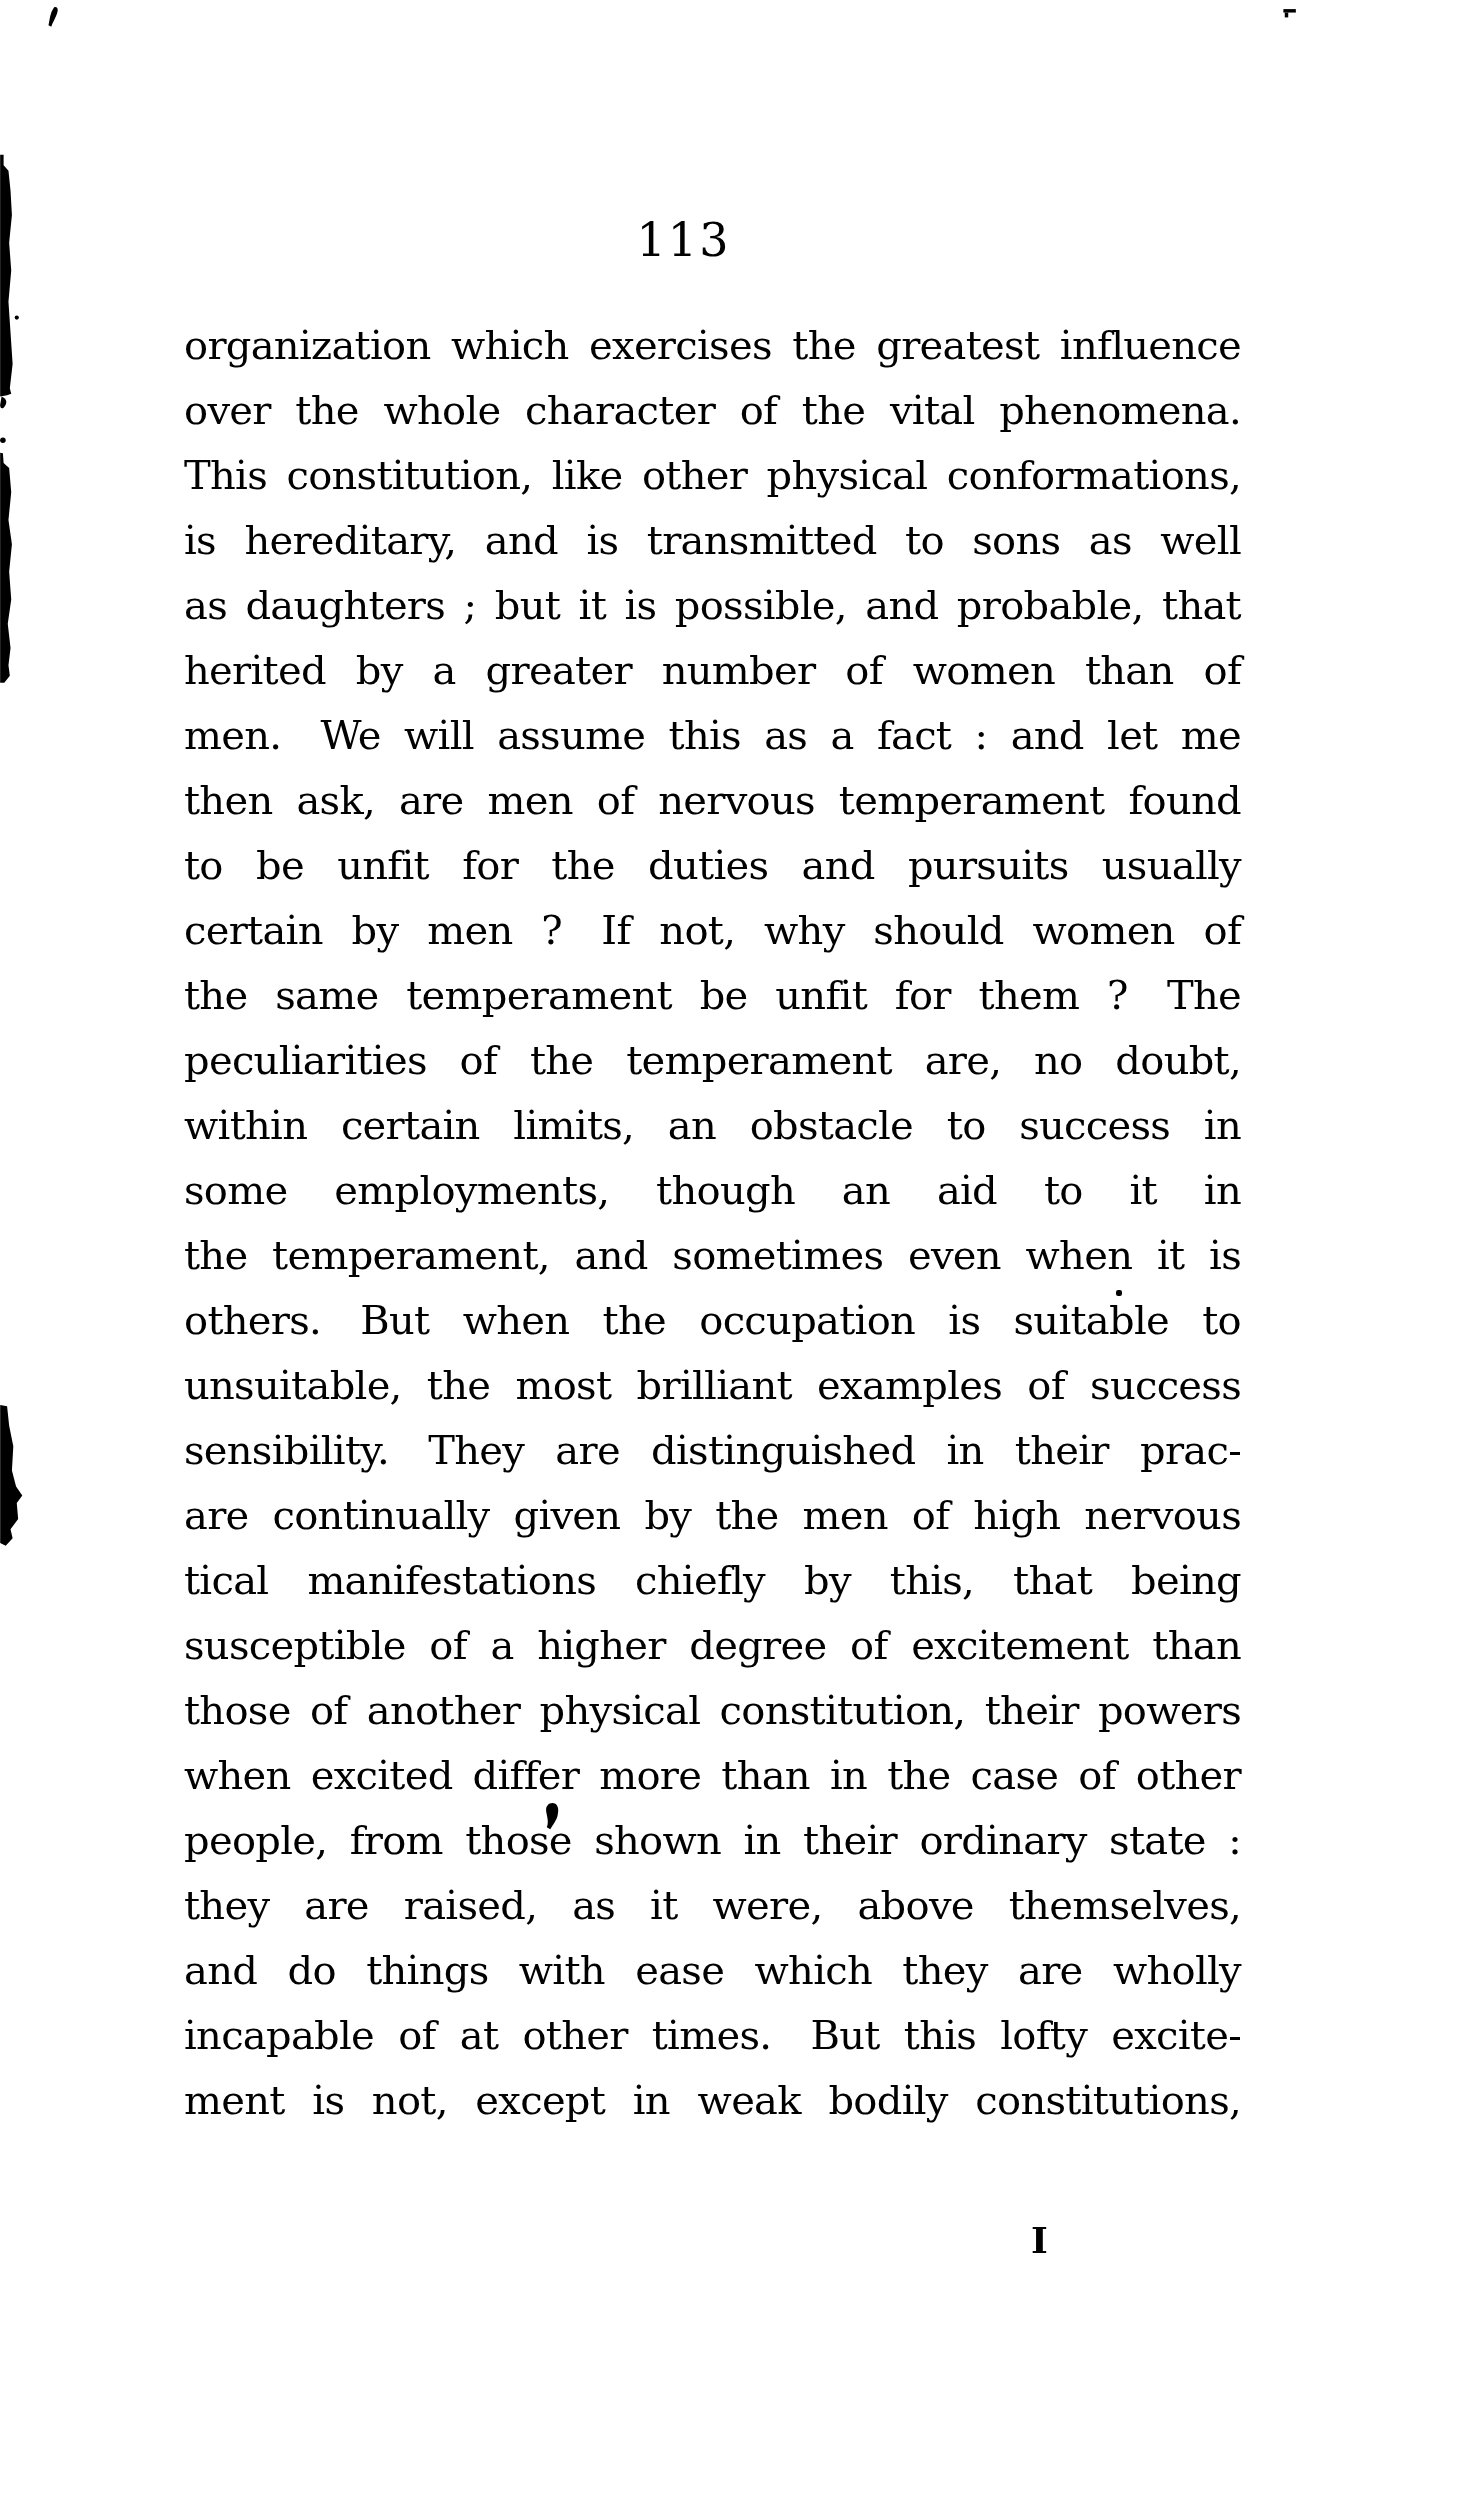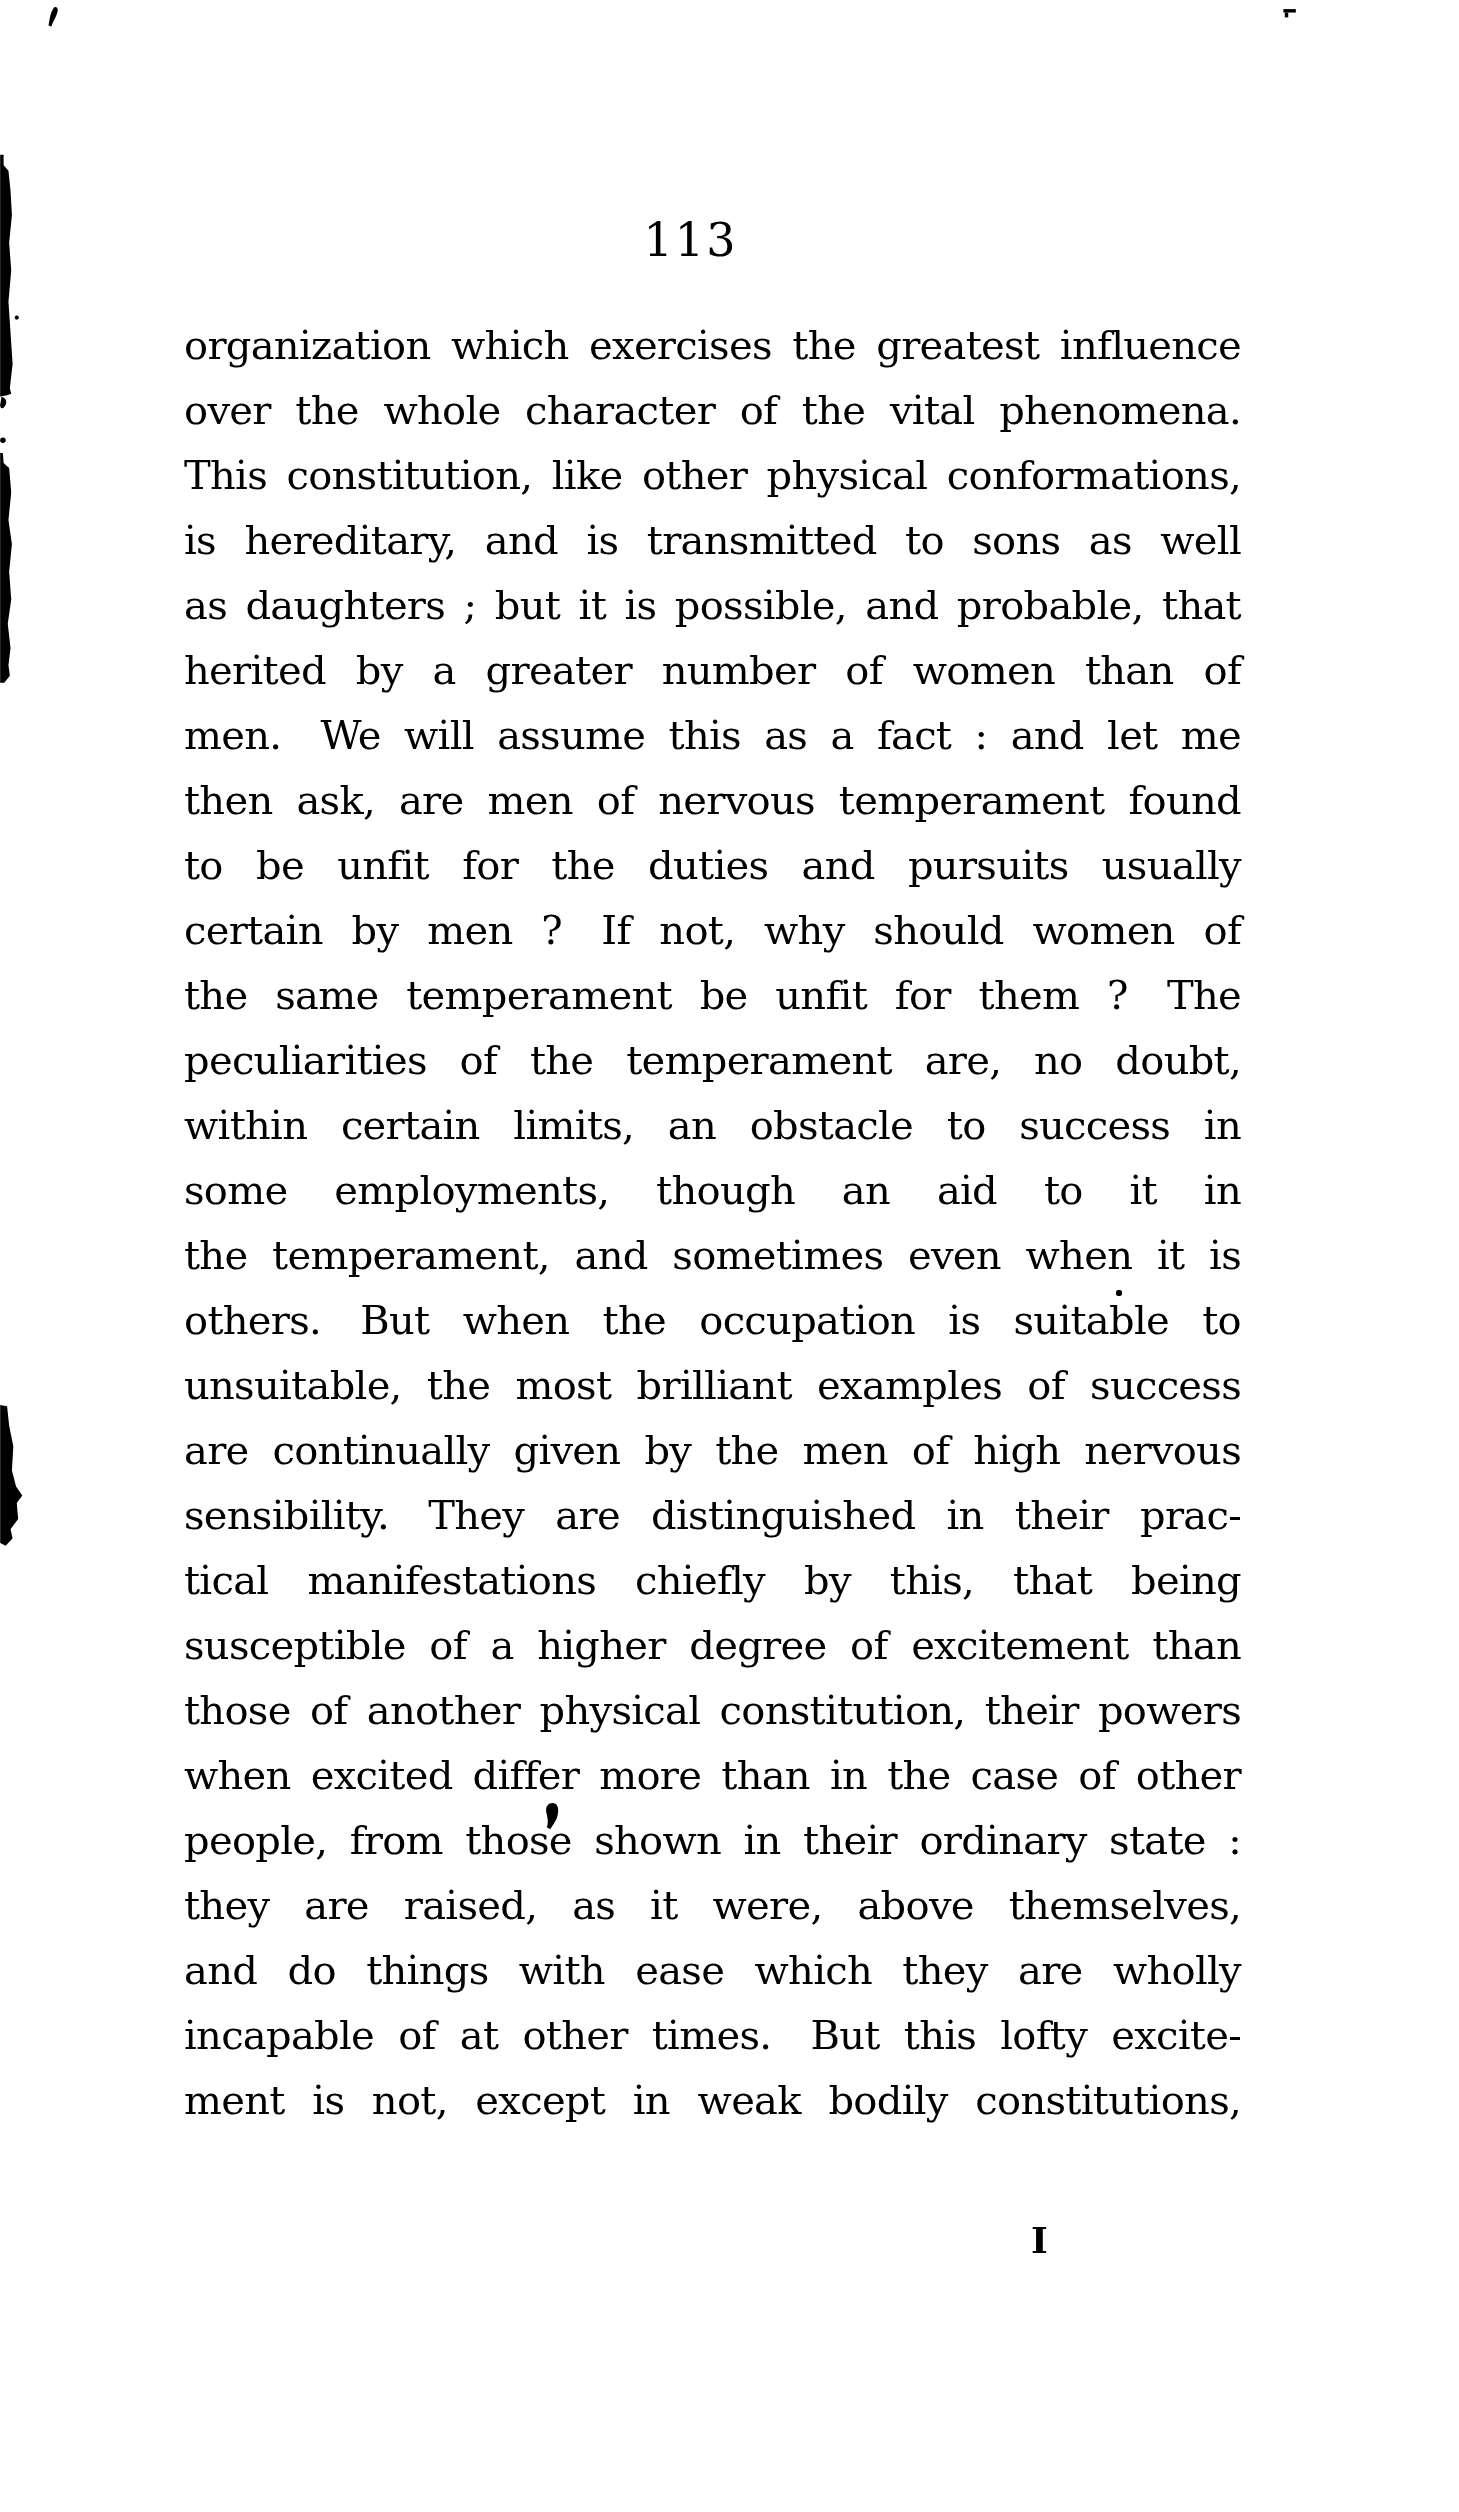--- a/index.html
+++ b/index.html
@@ -11,21 +11,21 @@
     height: 2512px;
     position: relative;
     background: #ffffff;
     overflow: hidden;
     font-family: "DejaVu Serif", "Liberation Serif", serif;
     color: #000000;
   }
   .page-number {
     position: absolute;
     top: 217px;
-    left: 175px;
+    left: 168px;
     width: 1031px;
     text-align: center;
     font-size: 46px;
     line-height: 46px;
     letter-spacing: 2.1px;
     color: #000;
   }
   .text-block {
     position: absolute;
     left: 184px;
@@ -83,22 +83,22 @@
   <div class="line">then ask, are men of nervous temperament found</div>
   <div class="line">to be unfit for the duties and pursuits usually</div>
   <div class="line">certain by men ? If not, why should women of</div>
   <div class="line">the same temperament be unfit for them ? The</div>
   <div class="line">peculiarities of the temperament are, no doubt,</div>
   <div class="line">within certain limits, an obstacle to success in</div>
   <div class="line">some employments, though an aid to it in</div>
   <div class="line">the temperament, and sometimes even when it is</div>
   <div class="line">others. But when the occupation is suitable to</div>
   <div class="line">unsuitable, the most brilliant examples of success</div>
+  <div class="line">sensibility. They are distinguished in their prac-</div>
   <div class="line">are continually given by the men of high nervous</div>
-  <div class="line">sensibility. They are distinguished in their prac-</div>
   <div class="line">tical manifestations chiefly by this, that being</div>
   <div class="line">susceptible of a higher degree of excitement than</div>
   <div class="line">those of another physical constitution, their powers</div>
   <div class="line">when excited differ more than in the case of other</div>
   <div class="line">people, from those shown in their ordinary state :</div>
   <div class="line">they are raised, as it were, above themselves,</div>
   <div class="line">and do things with ease which they are wholly</div>
   <div class="line">incapable of at other times. But this lofty excite-</div>
   <div class="line">ment is not, except in weak bodily constitutions,</div>
 </div>

